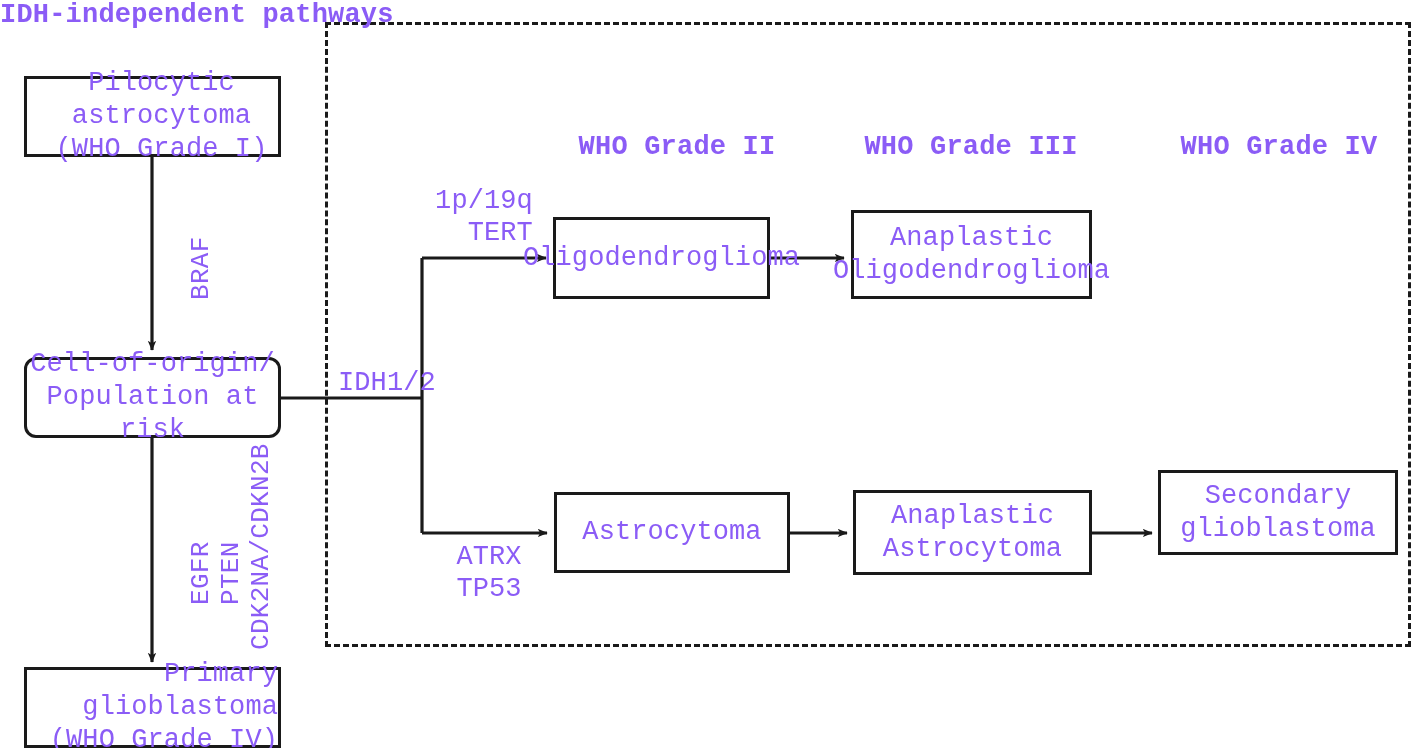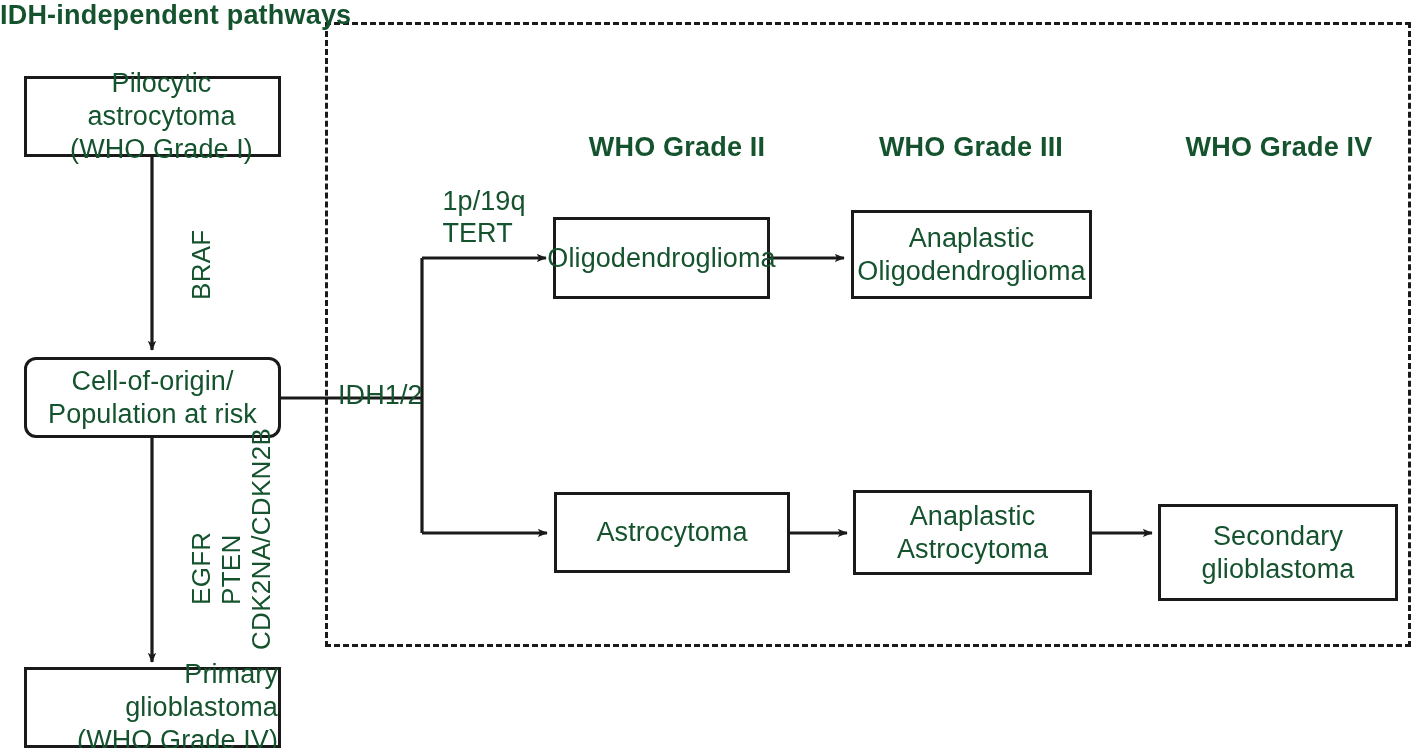--- a/index.html
+++ b/index.html
@@ -5,22 +5,22 @@
   html, body {
     margin: 0;
     padding: 0;
     background: #ffffff;
   }
   #canvas {
     position: relative;
     width: 1417px;
     height: 748px;
     background: #ffffff;
-    font-family: Liberation Sans, sans-serif;
-    color: #14532d;
+    font-family: Liberation Mono, monospace;
+    color: #8b5cf6;
     overflow: hidden;
   }
   svg.layer {
     position: absolute;
     left: 0;
     top: 0;
     width: 1417px;
     height: 748px;
     pointer-events: none;
   }
@@ -35,21 +35,21 @@
     text-align: center;
     font-size: 27px;
     line-height: 1.22;
     white-space: pre-line;
     letter-spacing: 0.1px;
   }
   .lbl {
     position: absolute;
     font-size: 27px;
     line-height: 1.2;
-    text-align: left;
+    text-align: right;
     white-space: pre-line;
     letter-spacing: 0.1px;
   }
   .hdr {
     position: absolute;
     font-size: 27px;
     font-weight: bold;
     text-align: center;
     white-space: nowrap;
     letter-spacing: 0.2px;
@@ -130,28 +130,30 @@
   <div class="node" style="left:553px; top:217px; width:217px; height:82px;">Oligodendroglioma</div>
 
   <div class="node" style="left:851px; top:210px; width:241px; height:89px;">Anaplastic
 Oligodendroglioma</div>
 
   <div class="node" style="left:554px; top:492px; width:236px; height:81px;">Astrocytoma</div>
 
   <div class="node" style="left:853px; top:490px; width:239px; height:85px;">Anaplastic
 Astrocytoma</div>
 
-  <div class="node" style="left:1158px; top:504px; width:240px; height:97px;">Secondary
+  <div class="node" style="left:1158px; top:470px; width:240px; height:85px;">Secondary
 glioblastoma</div>
 
   <div class="rot" style="left:186px; top:300px;">BRAF</div>
 
   <div class="rot" style="left:186px; top:605px;">EGFR</div>
   <div class="rot" style="left:216px; top:605px;">PTEN</div>
   <div class="rot" style="left:246px; top:650px;">CDK2NA/CDKN2B</div>
 
-  <div class="lbl" style="left:338px; top:367px; text-align:left;margin-top:12px;">IDH1/2</div>
+  <div class="lbl" style="left:338px; top:367px; text-align:left;">IDH1/2</div>
 
   <div class="lbl" style="left:484px; top:185px; transform:translateX(-50%);">1p/19q
 TERT</div>
 
+  <div class="lbl" style="left:489px; top:541px; transform:translateX(-50%);">ATRX
+TP53</div>
 
 </div>
 
 </body></html>

